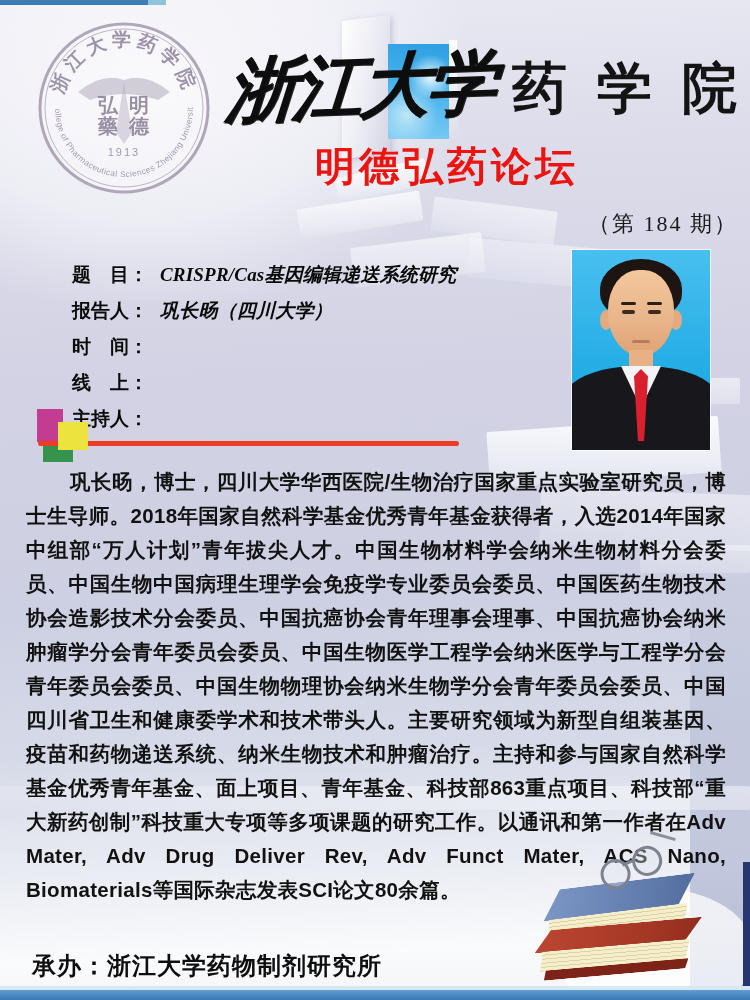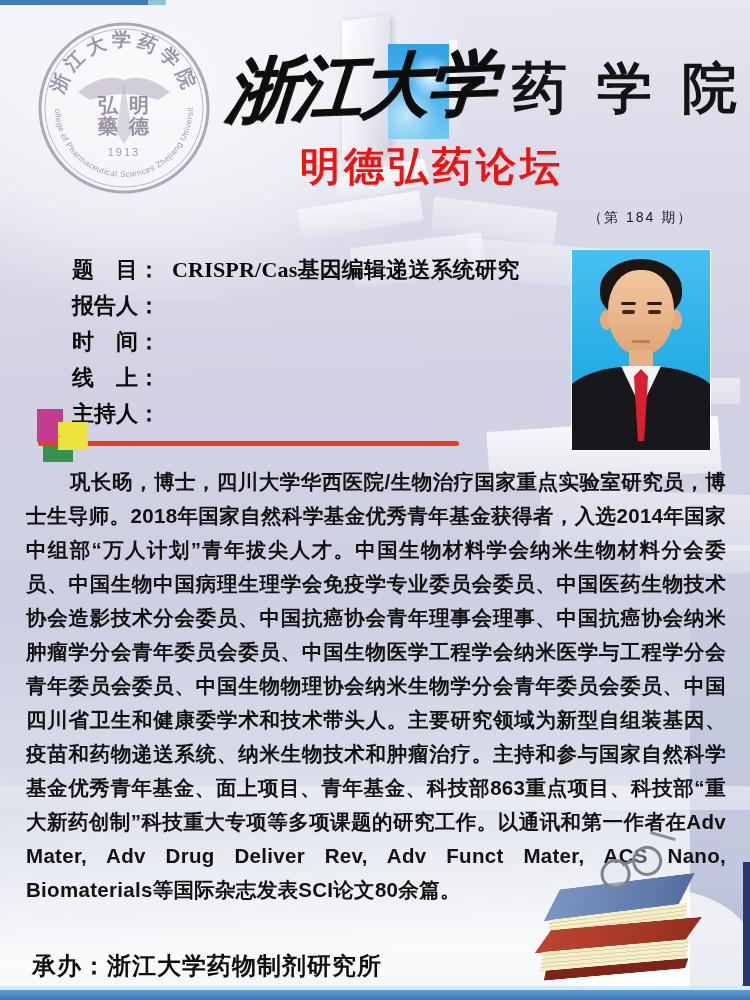--- a/index.html
+++ b/index.html
@@ -23,31 +23,31 @@
   .door-jamb{position:absolute;left:449px;top:40px;width:8px;height:102px;z-index:1;background:linear-gradient(#ffffff,#dddde9);transform:skewY(4deg);}
   .step{position:absolute;z-index:1;background:linear-gradient(185deg,#ffffff 0%,#eceef5 70%,#dfe2ee 100%);border-radius:2px;}
   
   .seal{position:absolute;left:36px;top:20px;z-index:2;opacity:0.88;}
   
   .calligraphy{position:absolute;left:226px;top:40px;width:300px;z-index:3;color:#0d0d0d;
     font-family:"DejaVu Serif","Liberation Serif",serif;font-weight:900;font-style:italic;
     font-size:70px;letter-spacing:-3px;transform:rotate(-2deg) skewX(-6deg);text-shadow:1px 1px 0 #222;}
   .college{position:absolute;left:512px;top:52px;z-index:3;color:#141414;
     font-family:"Liberation Serif","DejaVu Serif",serif;font-weight:600;font-size:55px;letter-spacing:30px;white-space:nowrap;}
-  .forum{position:absolute;left:300px;top:139px;z-index:3;color:#ed1410;
+  .forum{position:absolute;left:315px;top:139px;z-index:3;color:#ed1410;
     font-weight:800;font-size:40px;letter-spacing:4px;white-space:nowrap;}
   .issue{position:absolute;left:588px;top:209px;z-index:3;color:#1a1a1a;
-    font-family:Liberation Sans, sans-serif;font-size:14px;letter-spacing:2px;white-space:nowrap;}
+    font-family:Liberation Serif, serif;font-size:22px;letter-spacing:2px;white-space:nowrap;}
   
   .details{position:absolute;left:72px;top:252px;width:500px;z-index:3;}
-  .drow{display:flex;align-items:center;height:36px;
-    font-family:"Liberation Serif","DejaVu Serif",serif;color:#0a0a0a;font-size:22px;}
+  .drow{display:flex;align-items:flex-end;height:36px;
+    font-family:"Liberation Serif","DejaVu Serif",serif;color:#0a0a0a;font-size:19px;}
   .dlabel{font-weight:600;white-space:pre;}
   .dcolon{font-weight:600;}
-  .dvalue{font-weight:700;margin-left:12px;white-space:nowrap;letter-spacing:0.2px;}
+  .dvalue{font-weight:700;margin-left:12px;white-space:nowrap;letter-spacing:0.2px;font-style:italic;}
   
   .sq{position:absolute;}
   .sq-magenta{left:37px;top:409px;width:26px;height:33px;background:#c23c92;z-index:3;}
   .sq-green{left:43px;top:441px;width:30px;height:21px;background:#35934d;z-index:4;}
   .red-line{position:absolute;left:38px;top:441px;width:421px;height:5px;background:#ee3b23;border-radius:3px;z-index:5;}
   .sq-yellow{left:58px;top:422px;width:30px;height:28px;background:#ece33e;z-index:6;}
   
   .photo{position:absolute;left:572px;top:250px;width:138px;height:200px;z-index:3;overflow:hidden;
     background:linear-gradient(180deg,#49bff0 0%,#27aee6 55%,#13a2e0 100%);box-shadow:0 0 0 1px rgba(255,255,255,0.7);}
   .p-hair{position:absolute;left:28px;top:9px;width:82px;height:60px;background:#1c1512;border-radius:50% 50% 42% 42%;}
@@ -152,20 +152,21 @@
 
   <div class="details">
     <div class="drow">
       <span class="dlabel">题　目</span>
         <span class="dcolon">：</span>
         <span class="dvalue">CRISPR/Cas基因编辑递送系统研究</span>
     </div>
     <div class="drow">
       <span class="dlabel">报告人</span>
         <span class="dcolon">：</span>
+        <span class="dvalue">巩长旸（四川大学）</span>
     </div>
     <div class="drow">
       <span class="dlabel">时　间</span>
         <span class="dcolon">：</span>
     </div>
     <div class="drow">
       <span class="dlabel">线　上</span>
         <span class="dcolon">：</span>
     </div>
     <div class="drow">

